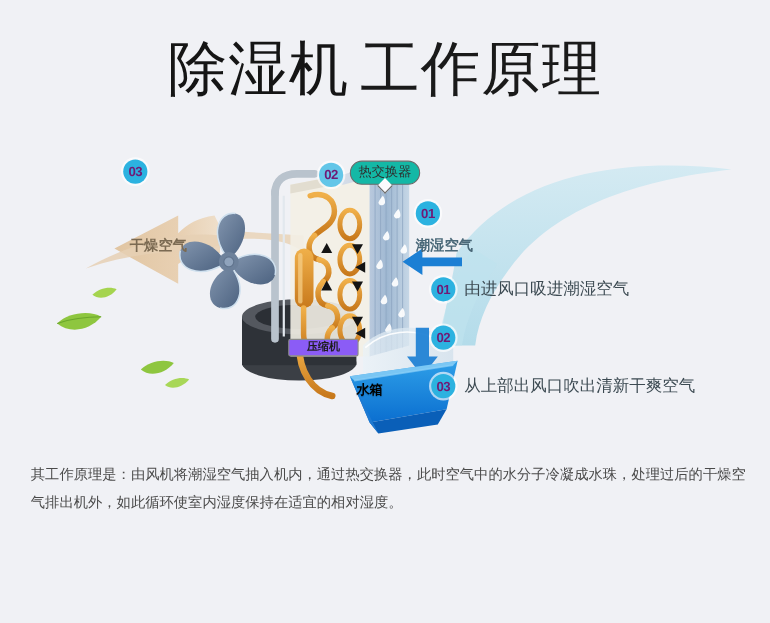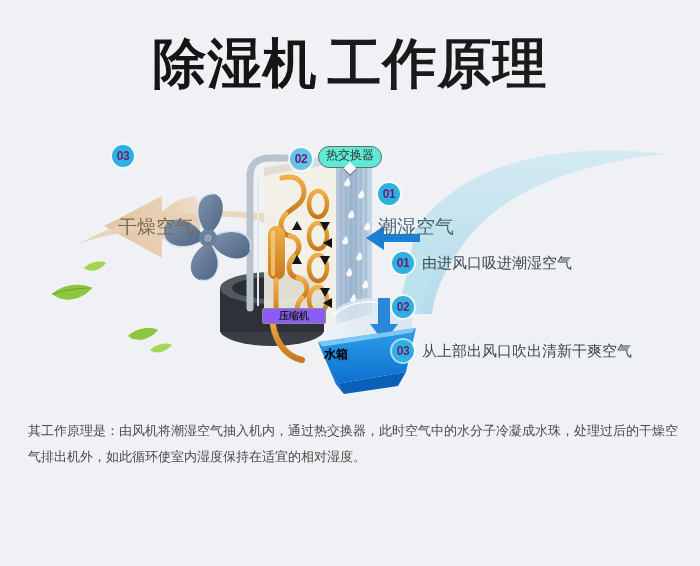--- a/index.html
+++ b/index.html
@@ -23,21 +23,21 @@
   }
 
   
   .title {
     position: absolute;
     left: 0;
     top: 32px;
     width: 700px;
     text-align: center;
     font-size: 54px;
-    font-weight: bold;
+    font-weight: normal;
     letter-spacing: 1px;
     color: #1a1a1a;
     line-height: 62px;
     white-space: nowrap;
   }
   .title .t-b {
     color: #1a1a1a;
   }
   .title .t-a {
     color: #151515;
@@ -75,51 +75,50 @@
     letter-spacing: -0.5px;
     box-shadow: 0 0 0 2px rgba(255,255,255,0.65);
   }
   .badge.pale {
     background: #63c6e8;
   }
 
   
   .dlabel {
     position: absolute;
-    font-size: 19px;
+    font-size: 13px;
     color: #3a3a3a;
     white-space: nowrap;
-    font-weight: normal;
+    font-weight: bold;
   }
   .dlabel.tan {
     color: #7b6a52;
   }
   .dlabel.blue {
     color: #4a6878;
   }
   .dlabel.white {
     color: #000000;
     font-weight: bold;
     font-size: 12px;
     text-shadow: 0 1px 1px rgba(0,0,0,0.25);
     text-align: right;
   }
 
   
   .bubble {
     position: absolute;
     border: 1.5px solid #6b6b6b;
     border-radius: 11px;
-    background: #5eead4;
+    background: #14b8a6;
     padding: 2px 7px 3px 7px;
     font-size: 12px;
     color: #2f2f2f;
     white-space: nowrap;
     line-height: 15px;
-    font-family: Liberation Mono, monospace;
   }
   .bubble:after {
     content: "";
     position: absolute;
     left: 50%;
     margin-left: -5px;
     bottom: -7px;
     width: 9px;
     height: 9px;
     background: #fbfbfd;

